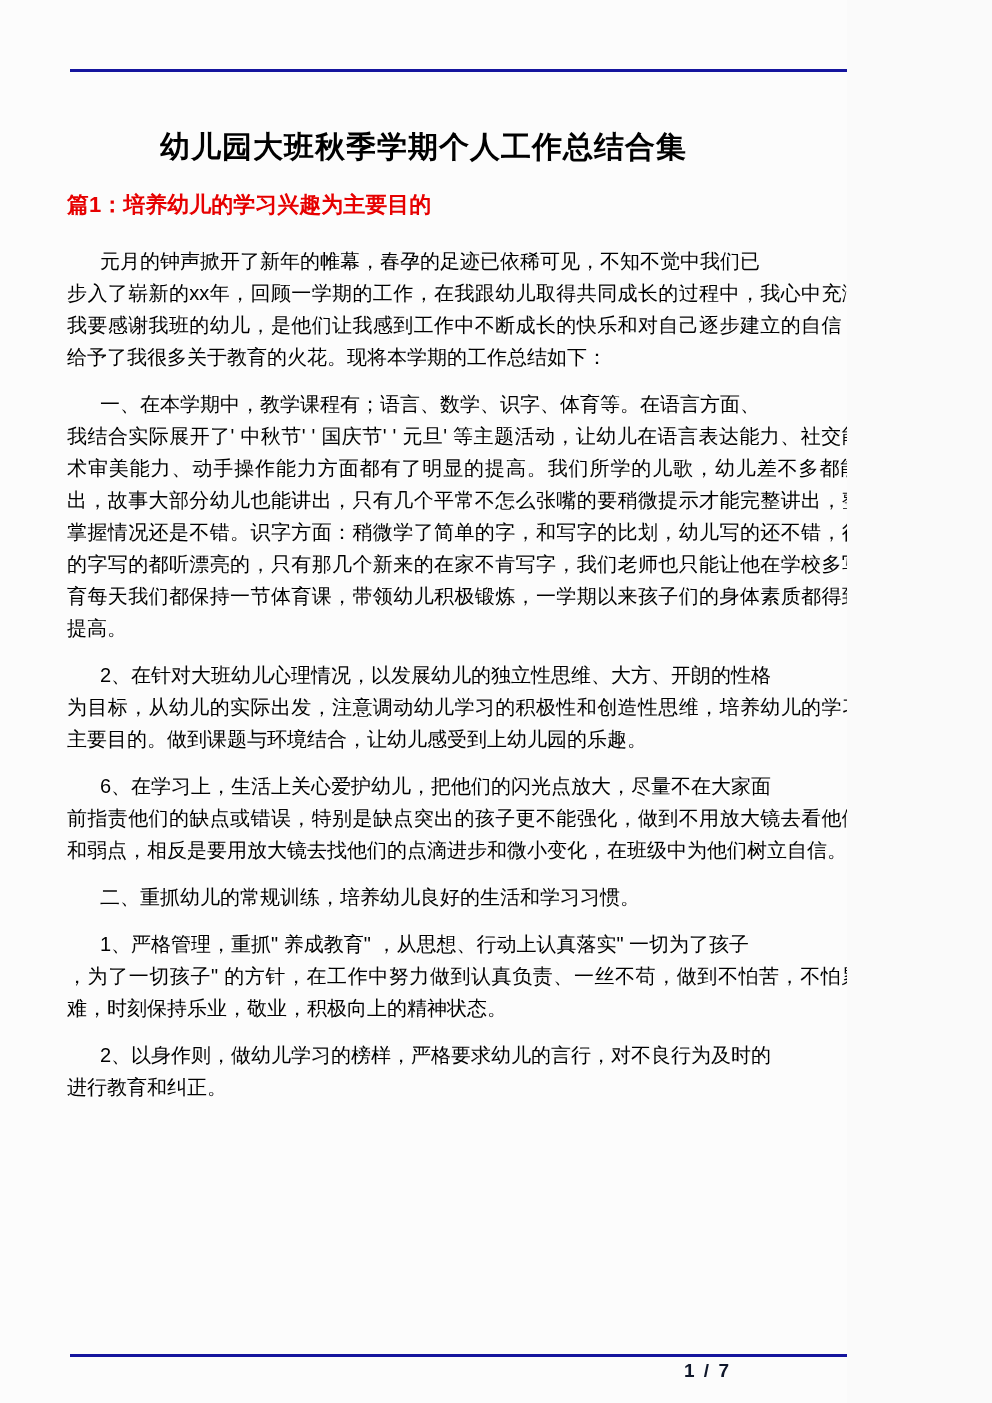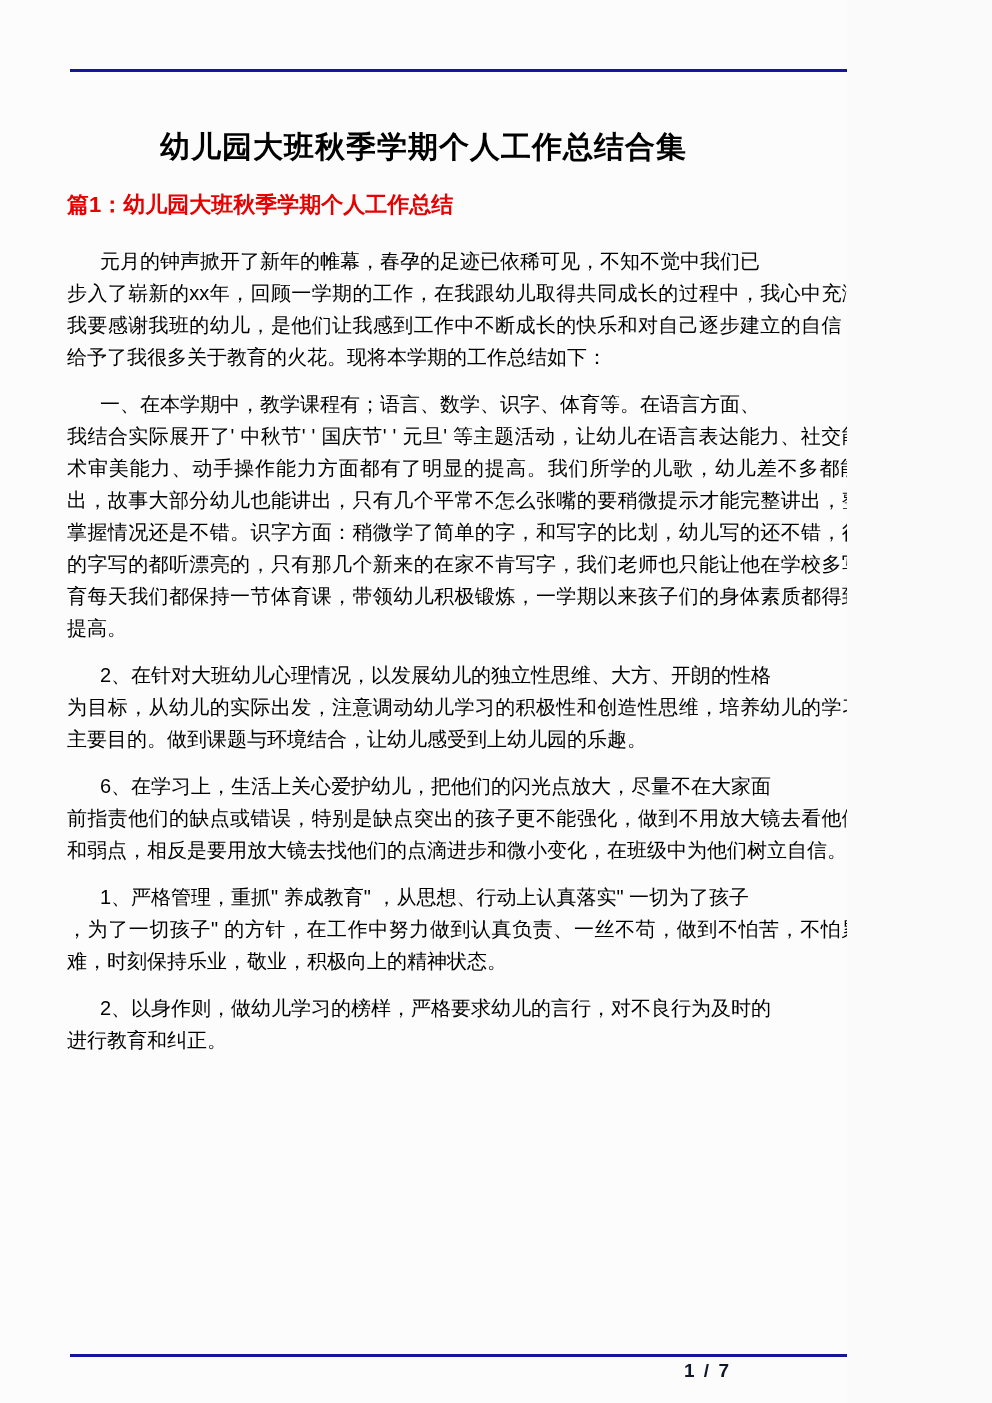--- a/index.html
+++ b/index.html
@@ -71,31 +71,32 @@
 </style>
 </head>
 <body>
 
 <div class="sheet">
 
   <div class="rule rule-top"></div>
 
   <div class="doc-title">幼儿园大班秋季学期个人工作总结合集</div>
 
-  <div class="section-heading">篇1：幼儿园大班秋季学期个人工作总结</div>
+  <div class="section-heading">篇1：培养幼儿的学习兴趣为主要目的</div>
 
   <div class="body-text">
     <p>元月的钟声掀开了新年的帷幕，春孕的足迹已依稀可见，不知不觉中我们已
 步入了崭新的xx年，回顾一学期的工作，在我跟幼儿取得共同成长的过程中，我心中充满感激。我要感谢我班的幼儿，是他们让我感到工作中不断成长的快乐和对自己逐步建立的自信，是他们给予了我很多关于教育的火花。现将本学期的工作总结如下：</p>
     <p>一、在本学期中，教学课程有；语言、数学、识字、体育等。在语言方面、
 我结合实际展开了' 中秋节' ' 国庆节' ' 元旦' 等主题活动，让幼儿在语言表达能力、社交能力、艺术审美能力、动手操作能力方面都有了明显的提高。我们所学的儿歌，幼儿差不多都能脱口而出，故事大部分幼儿也能讲出，只有几个平常不怎么张嘴的要稍微提示才能完整讲出，整体来说掌握情况还是不错。识字方面：稍微学了简单的字，和写字的比划，幼儿写的还不错，很多幼儿的字写的都听漂亮的，只有那几个新来的在家不肯写字，我们老师也只能让他在学校多写写，体育每天我们都保持一节体育课，带领幼儿积极锻炼，一学期以来孩子们的身体素质都得到了很大提高。</p>
     <p>2、在针对大班幼儿心理情况，以发展幼儿的独立性思维、大方、开朗的性格
 为目标，从幼儿的实际出发，注意调动幼儿学习的积极性和创造性思维，培养幼儿的学习兴趣为主要目的。做到课题与环境结合，让幼儿感受到上幼儿园的乐趣。</p>
     <p>6、在学习上，生活上关心爱护幼儿，把他们的闪光点放大，尽量不在大家面
 前指责他们的缺点或错误，特别是缺点突出的孩子更不能强化，做到不用放大镜去看他们的缺点和弱点，相反是要用放大镜去找他们的点滴进步和微小变化，在班级中为他们树立自信。</p>
+    <p>二、重抓幼儿的常规训练，培养幼儿良好的生活和学习习惯。</p>
     <p>1、严格管理，重抓" 养成教育" ，从思想、行动上认真落实" 一切为了孩子
 ，为了一切孩子" 的方针，在工作中努力做到认真负责、一丝不苟，做到不怕苦，不怕累，不怕难，时刻保持乐业，敬业，积极向上的精神状态。</p>
     <p>2、以身作则，做幼儿学习的榜样，严格要求幼儿的言行，对不良行为及时的
 进行教育和纠正。</p>
   </div>
 
   <div class="rule rule-bottom"></div>
 
   <div class="page-number">1 / 7</div>
 

